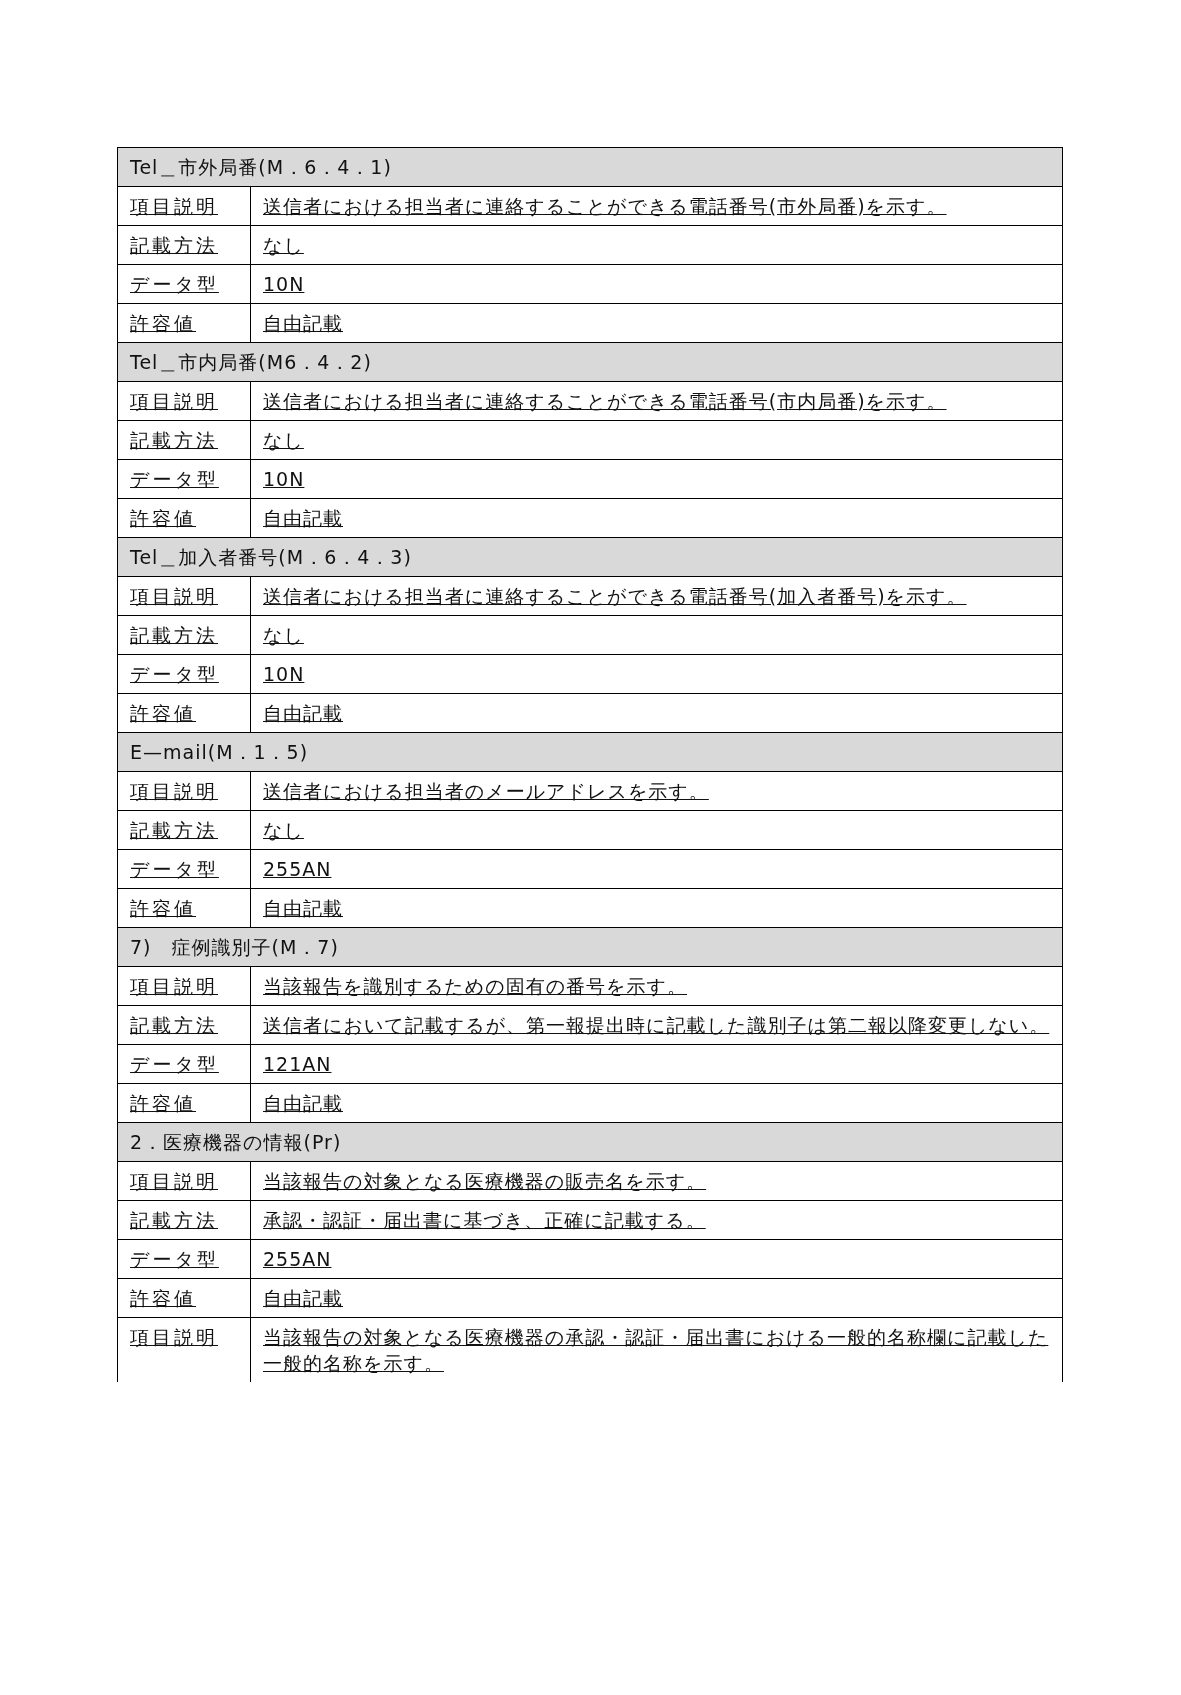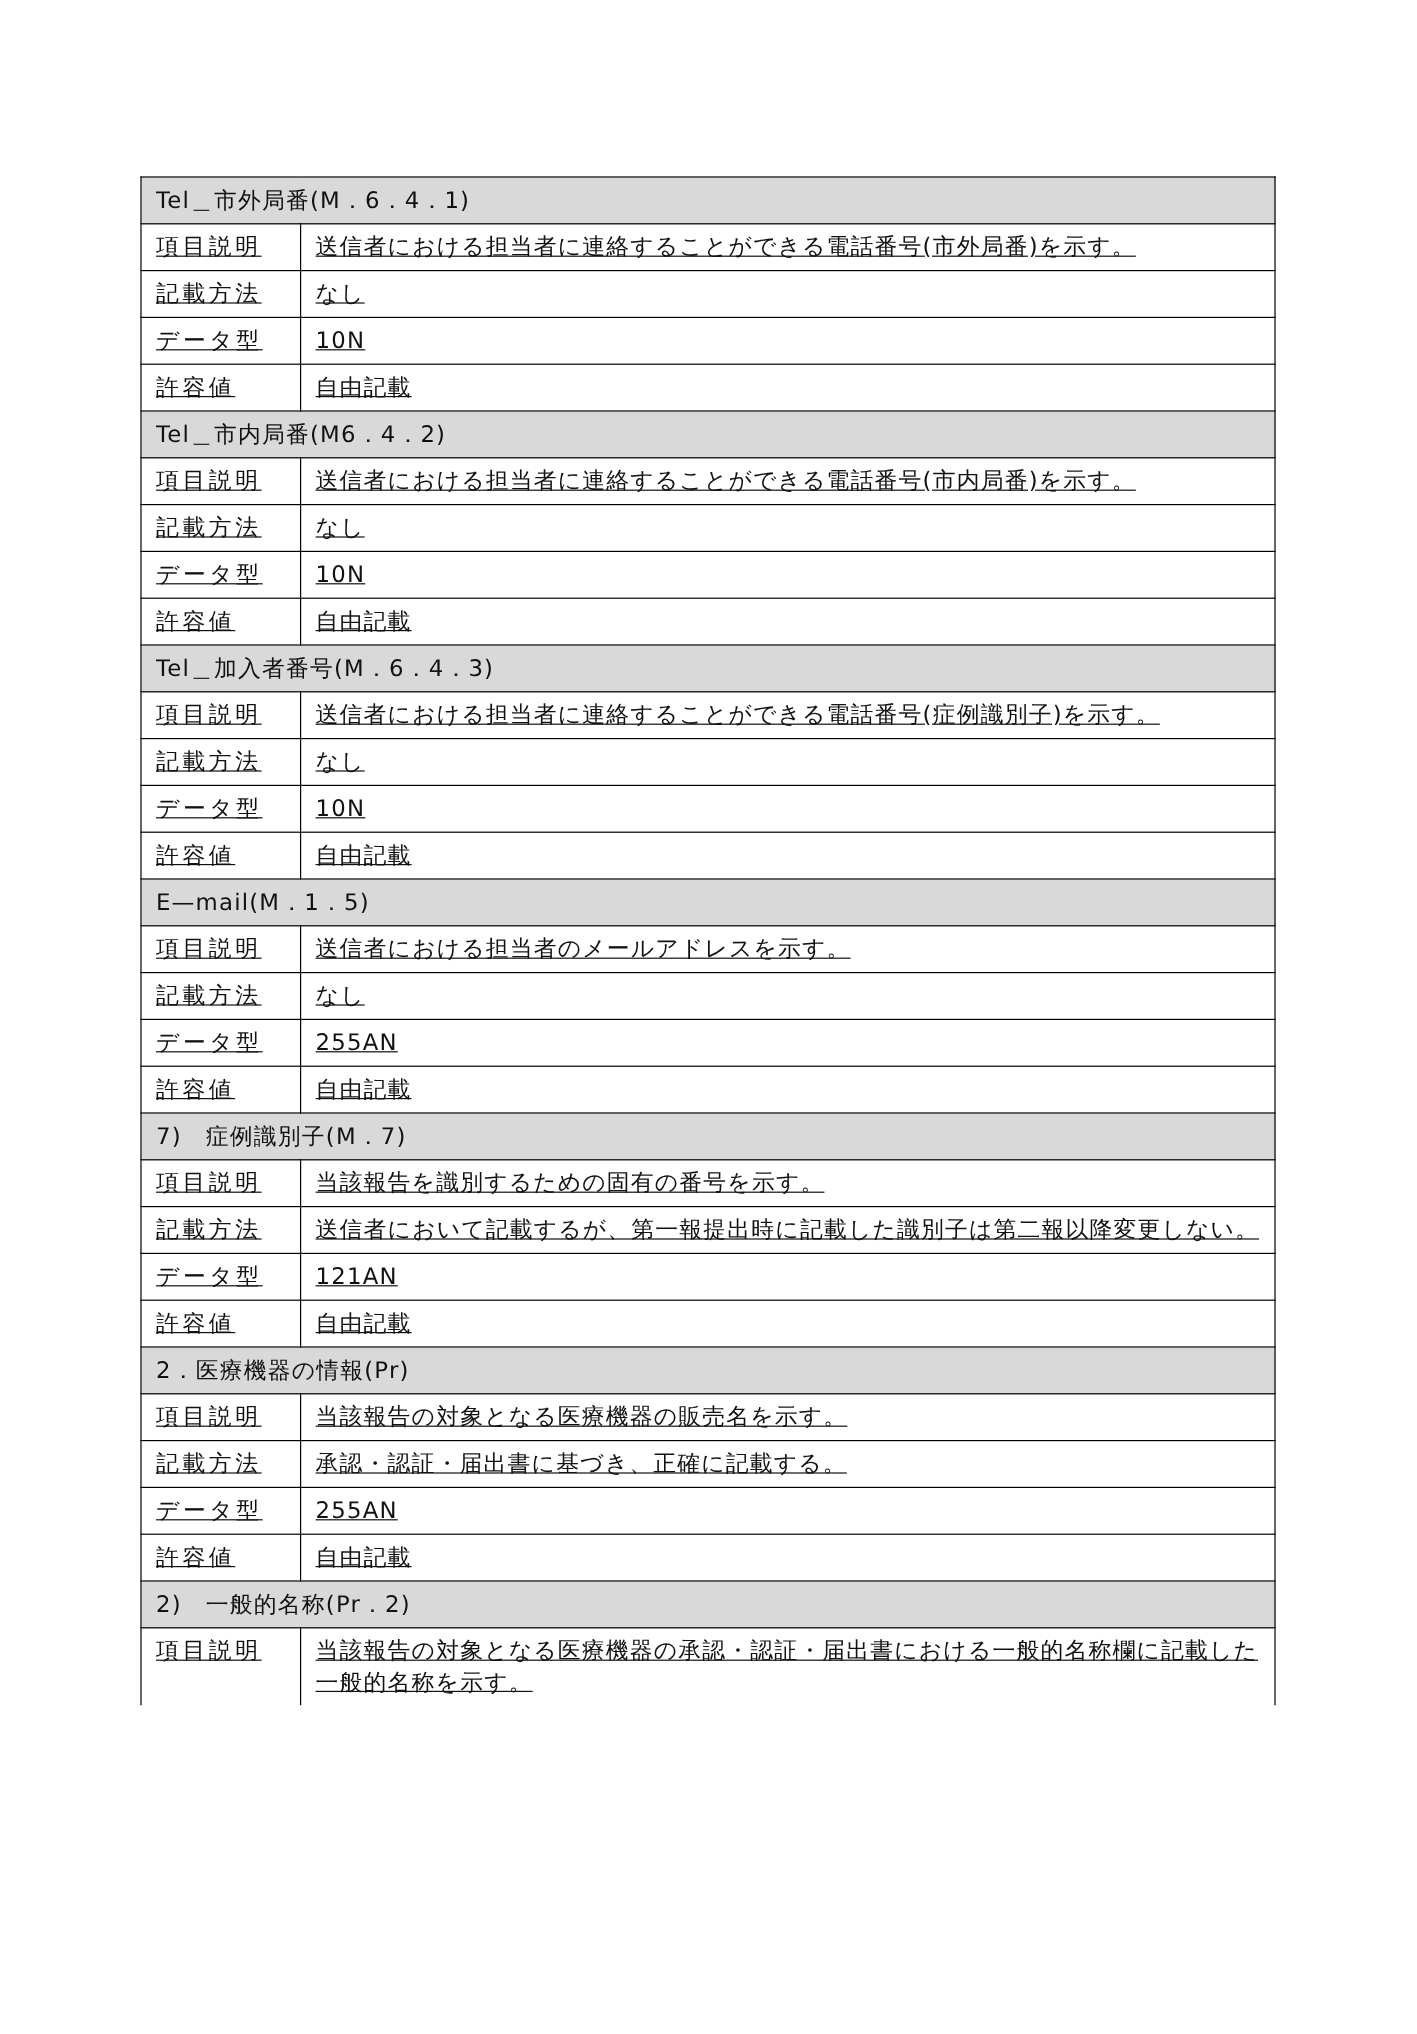--- a/index.html
+++ b/index.html
@@ -95,21 +95,21 @@
     <tr class="row">
       <td class="label">許容値</td>
       <td>自由記載</td>
     </tr>
 
     <tr class="header">
       <td colspan="2">Tel＿加入者番号(M．6．4．3)</td>
     </tr>
     <tr class="row">
       <td class="label">項目説明</td>
-      <td>送信者における担当者に連絡することができる電話番号(症例識別子)を示す。</td>
+      <td>送信者における担当者に連絡することができる電話番号(加入者番号)を示す。</td>
     </tr>
     <tr class="row">
       <td class="label">記載方法</td>
       <td>なし</td>
     </tr>
     <tr class="row">
       <td class="label">データ型</td>
       <td>10N</td>
     </tr>
     <tr class="row">
@@ -170,21 +170,18 @@
     </tr>
     <tr class="row">
       <td class="label">データ型</td>
       <td>255AN</td>
     </tr>
     <tr class="row">
       <td class="label">許容値</td>
       <td>自由記載</td>
     </tr>
 
-    <tr class="header">
-      <td colspan="2">2)　一般的名称(Pr．2)</td>
-    </tr>
     <tr class="row last-row">
       <td class="label">項目説明</td>
       <td>当該報告の対象となる医療機器の承認・認証・届出書における一般的名称欄に記載した一般的名称を示す。</td>
     </tr>
   </tbody>
 </table>
 
 </body></html>

